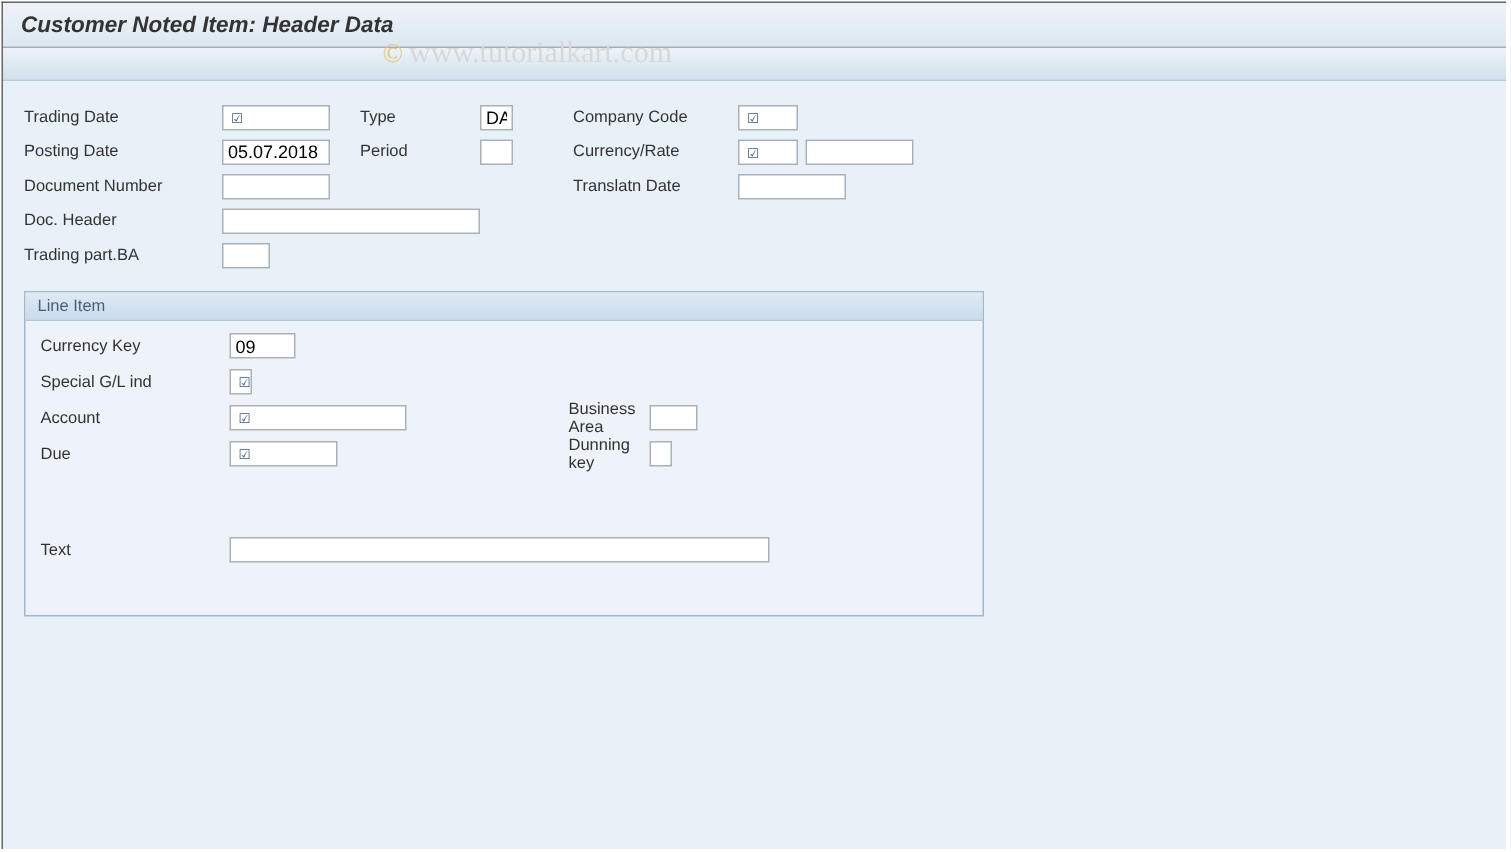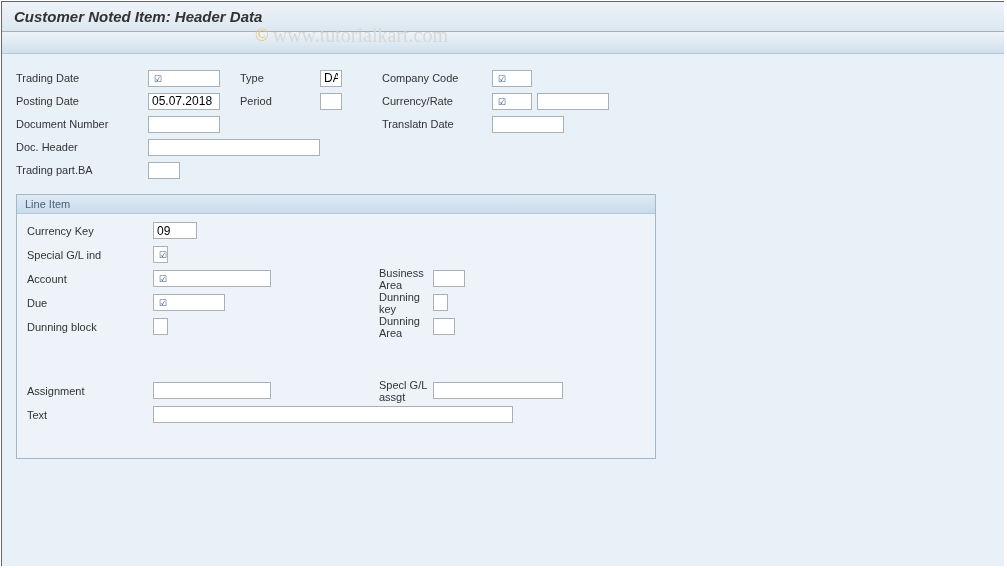--- a/index.html
+++ b/index.html
@@ -198,39 +198,23 @@
         <div class="form-row">
           <span class="label li-col1">Due</span>
           <span class="input-wrap" style="width:118px">
             <input class="txt" style="width: 72px;" value="">
             <span class="required-mark">☑</span>
           </span>
           <span class="label li-col2">Dunning key</span>
           <input class="txt" style="width: 15px;" value="">
         </div>
 
-        <div class="form-row">
-          <span class="label li-col1">Dunning block</span>
-          <span style="width:118px; display:inline-block;">
-            <input class="txt" style="width: 15px;" value="">
-          </span>
-          <span class="label li-col2">Dunning Area</span>
-          <input class="txt" style="width: 22px;" value="">
-        </div>
 
         <div style="height:40px"></div>
 
-        <div class="form-row">
-          <span class="label li-col1">Assignment</span>
-          <span style="width:118px; display:inline-block;">
-            <input class="txt" style="width: 118px;" value="">
-          </span>
-          <span class="label li-col2">Specl G/L assgt</span>
-          <input class="txt" style="width: 130px;" value="">
-        </div>
 
         <div class="form-row">
           <span class="label li-col1">Text</span>
           <input class="txt" style="width: 360px;" value="">
         </div>
 
       </div>
     </div>
 
   </div>

